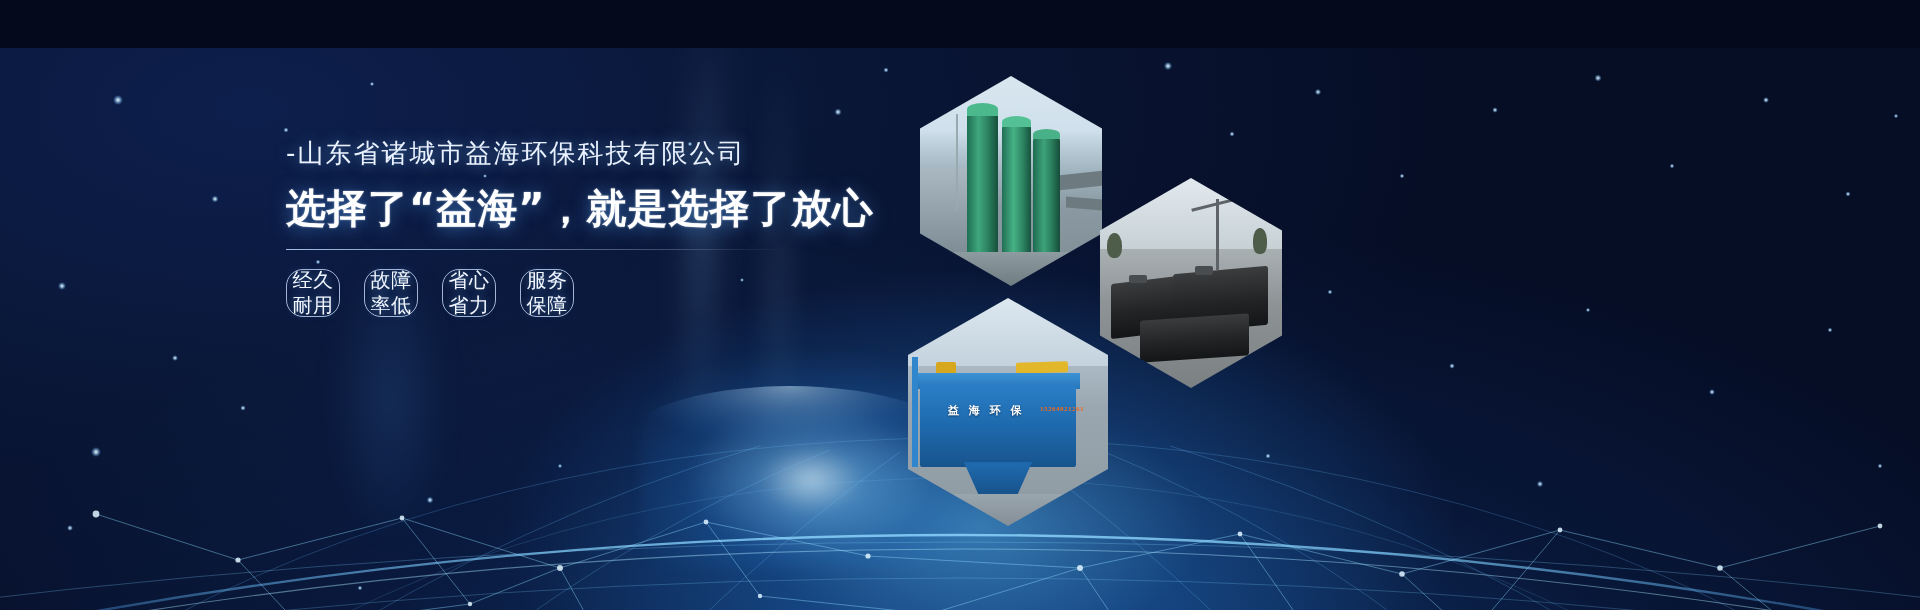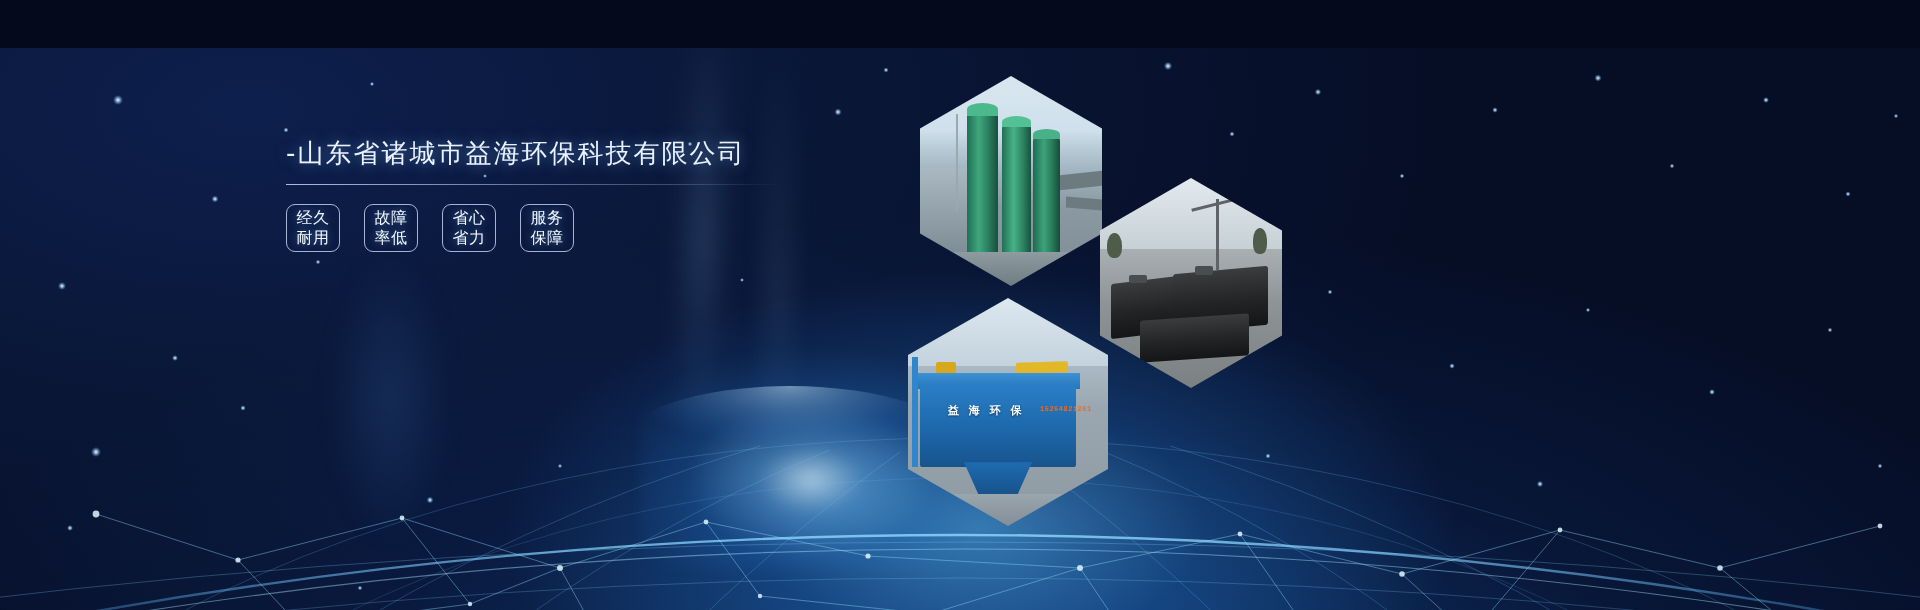--- a/index.html
+++ b/index.html
@@ -43,23 +43,23 @@
   .headline{
     margin-top:20px;font-size:40px;font-weight:bold;color:#ffffff;letter-spacing:1px;
     line-height:1.12;white-space:nowrap;
     text-shadow:0 2px 18px rgba(90,170,255,.55),0 0 2px rgba(255,255,255,.6);
     font-family:"DejaVu Sans","Liberation Sans",sans-serif;
   }
   .rule{margin-top:18px;width:496px;height:1px;background:linear-gradient(90deg,rgba(190,220,255,.85),rgba(190,220,255,.25) 78%,rgba(190,220,255,0));}
 
   .badges{margin-top:19px;display:flex;gap:24px;}
   .badge{
-    width:54px;height:48px;border:1px solid rgba(206,226,255,.78);border-radius:9px;
+    width:54px;height:48px;border:1px solid rgba(206,226,255,.78);border-radius:17px;
     display:flex;flex-direction:column;align-items:center;justify-content:center;
-    color:#f2f7ff;font-size:16px;line-height:1.22;letter-spacing:.5px;
+    color:#f2f7ff;font-size:20px;line-height:1.22;letter-spacing:.5px;
     font-family:"DejaVu Sans","Liberation Sans",sans-serif;
     text-shadow:0 0 8px rgba(120,190,255,.5);
   }
   .badge span{display:block;}
 
   .cta{
     margin-top:22px;display:inline-flex;align-items:center;justify-content:center;
     height:46px;padding:0 21px;background:#f4700d;color:#ffffff;
     font-size:25px;letter-spacing:1px;white-space:nowrap;
     font-family:"DejaVu Sans","Liberation Sans",sans-serif;
@@ -130,21 +130,21 @@
   .f-brand{
     position:absolute;left:20%;top:46%;width:60%;
     display:flex;align-items:center;gap:6px;
     color:#ffffff;font-size:11px;font-weight:bold;letter-spacing:3px;
     font-family:"DejaVu Sans","Liberation Sans",sans-serif;
     text-shadow:0 1px 2px rgba(0,0,0,.5);
     text-align:center;
   }
   .f-phone{
     position:absolute;left:66%;top:47%;color:#f26a1b;font-size:7px;letter-spacing:.5px;
-    font-family:Liberation Mono, monospace;font-weight:bold;
+    font-family:Liberation Serif, serif;font-weight:bold;
   }
 </style>
 </head>
 <body>
 
 <div class="banner">
 
   <div class="shaft a"></div>
   <div class="shaft b"></div>
   <div class="shaft c"></div>
@@ -262,20 +262,21 @@
         <circle cx="930" cy="566" r="2.2"></circle>
       <circle cx="1300" cy="572" r="2.2"></circle>
         <circle cx="1470" cy="588" r="2.2"></circle>
     </g>
 
     <ellipse cx="790" cy="398" rx="170" ry="60" fill="url(#hg)" opacity=".55"></ellipse>
   </svg>
 
   <div class="copy">
     <div class="eyebrow">-山东省诸城市益海环保科技有限公司</div>
+    <div class="headline">选择了“益海”，就是选择了放心</div>
     <div class="rule"></div>
 
     <div class="badges">
       <div class="badge">
         <span>经久</span>
         <span>耐用</span>
       </div>
       <div class="badge">
         <span>故障</span>
         <span>率低</span>

